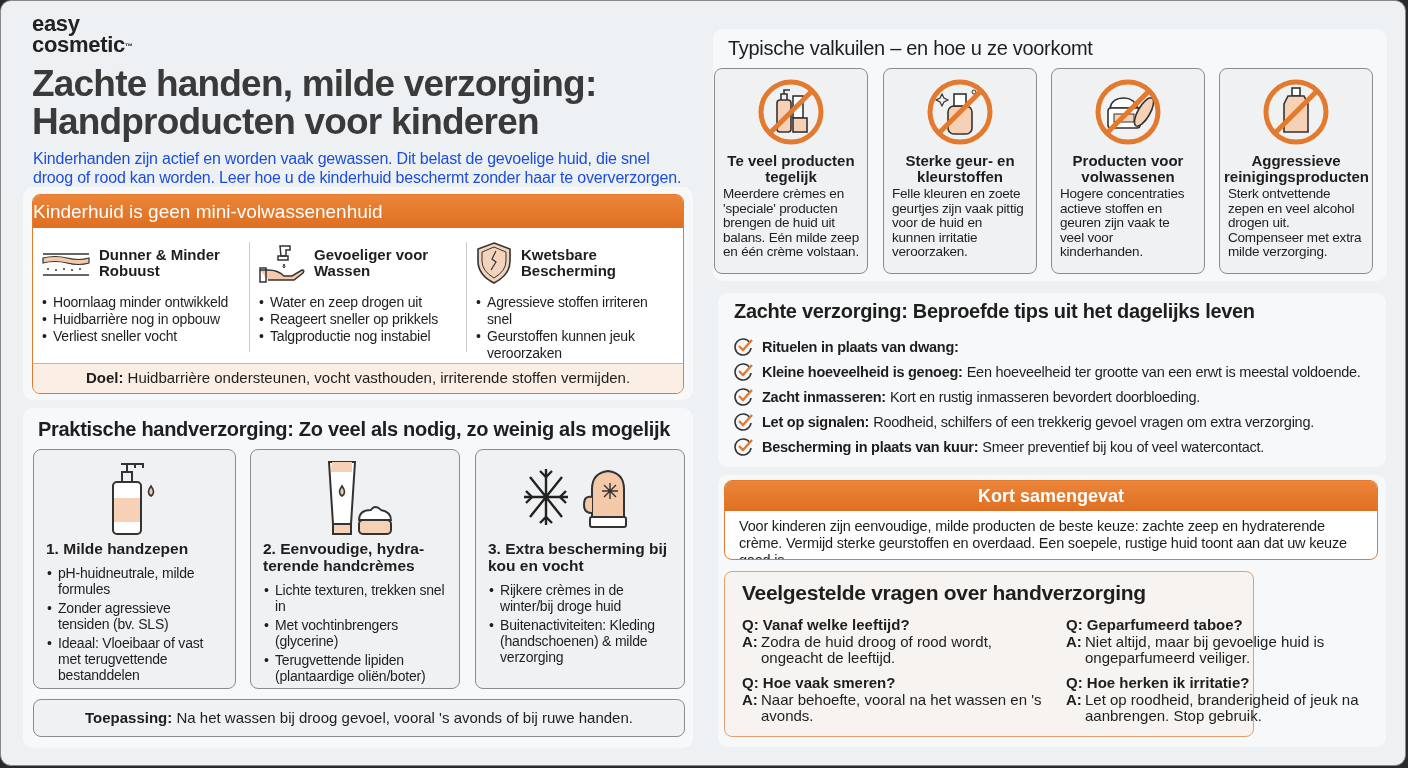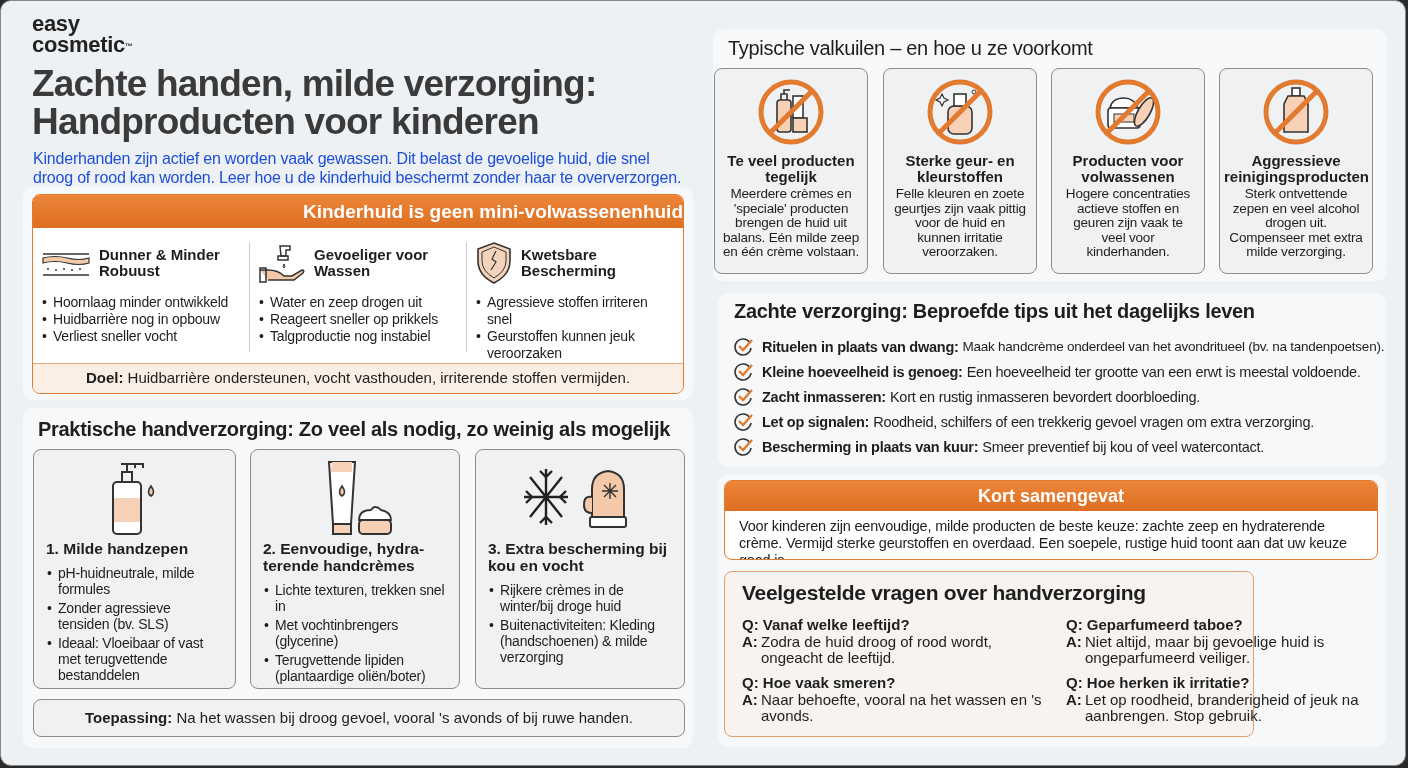--- a/index.html
+++ b/index.html
@@ -6,21 +6,21 @@
 html,body{width:1408px;height:768px;overflow:hidden}
 body{background:#2a2a2a;font-family:"Liberation Sans",sans-serif;color:#1e1e1e}
 .frame{position:absolute;left:0;top:0;width:1406px;height:766px;background:#eef1f3;border:1px solid #888;border-radius:11px;overflow:hidden}
 .logo{position:absolute;left:31px;top:12px;font-weight:bold;font-size:22px;line-height:21px;color:#222;letter-spacing:-0.3px}
 .logo sup{font-size:8px;vertical-align:top;position:relative;top:2px}
 .title{position:absolute;left:31px;top:64px;font-size:37px;line-height:38px;font-weight:bold;color:#3a3a3a;letter-spacing:-0.8px}
 .intro{position:absolute;left:32px;top:148px;width:660px;font-size:16px;line-height:19px;color:#1d4ed8;letter-spacing:-0.2px}
 .panel{position:absolute;background:#f7f8f9;border-radius:10px}
 
 .kh{position:absolute;left:31px;top:193px;width:652px;height:200px;border:1.5px solid #e27a2f;border-radius:8px;background:#fff;overflow:hidden}
-.kh-head{height:33px;background:linear-gradient(#ec8538,#de6f22);color:#fff;font-weight:bold;font-size:19px;text-align:right;line-height:33px}
+.kh-head{height:33px;background:linear-gradient(#ec8538,#de6f22);color:#fff;font-weight:normal;font-size:19px;text-align:left;line-height:33px}
 .kh-cols{display:flex;height:130px;padding-top:8px}
 .kh-col{flex:1;padding:0 8px;border-right:1px solid #ccc;margin:6px 0}
 .kh-col:last-child{border-right:none}
 .kh-ch{display:flex;align-items:center;height:42px;margin-bottom:10px}
 .kh-ch svg{flex:none;margin-right:8px}
 .kh-ct{font-weight:bold;font-size:15px;line-height:16px}
 ul.b{list-style:none}
 ul.b li{position:relative;padding-left:12px;font-size:14px;line-height:17px;letter-spacing:-0.2px}
 ul.b li:before{content:"•";position:absolute;left:1px;top:0}
 .kh-foot{position:absolute;left:0;right:0;bottom:0;height:30px;background:#fbeee4;border-top:1.5px solid #e8a877;text-align:center;font-size:15px;line-height:28px}
@@ -31,21 +31,21 @@
 .card-icon{height:90px;display:flex;align-items:center;justify-content:center;padding-top:6px}
 .card-t{font-weight:bold;font-size:15.5px;line-height:17px;padding:0 12px}
 .card ul{padding:8px 10px 0 12px}
 .card ul li{font-size:14px;line-height:16px;margin-bottom:3px}
 .toep{position:absolute;left:32px;top:698px;width:652px;height:38px;background:#f0f1f2;border:1.5px solid #8c8c8c;border-radius:8px;text-align:center;font-size:15px;line-height:36px}
 
 .val-title{position:absolute;left:727px;top:36px;font-size:20px;font-weight:normal;letter-spacing:-0.3px}
 .vcard{position:absolute;top:67px;width:154px;height:206px;background:#f0f1f2;border:1.5px solid #8c8c8c;border-radius:8px;text-align:center}
 .vcard .vi{height:80px;display:flex;align-items:center;justify-content:center;padding-top:6px}
 .vcard .vt{font-weight:bold;font-size:15px;line-height:16px;padding:0 4px;margin-top:4px}
-.vcard .vd{text-align:center;font-size:13.5px;line-height:14.5px;padding:2px 8px;letter-spacing:-0.2px}
+.vcard .vd{text-align:left;font-size:13.5px;line-height:14.5px;padding:2px 8px;letter-spacing:-0.2px}
 .tips-title{position:absolute;left:733px;top:299px;font-size:20px;font-weight:bold;letter-spacing:-0.3px}
 .tips{position:absolute;left:733px;top:333px;width:650px}
 .tip{display:flex;align-items:center;height:25px;font-size:14.5px;letter-spacing:-0.25px;white-space:nowrap}
 .tip svg{flex:none;margin-right:8px}
 .tip b{margin-right:4px}
 .sum{position:absolute;left:723px;top:479px;width:654px;height:80px;border:1.5px solid #e27a2f;border-radius:8px;background:#fff;overflow:hidden}
 .sum-h{height:30px;background:linear-gradient(#ec8538,#de6f22);color:#fff;text-align:center;font-weight:bold;font-size:18px;line-height:30px}
 .sum-b{padding:7px 14px;font-size:14.5px;line-height:17px;letter-spacing:-0.2px}
 .faq{position:absolute;left:723px;top:570px;width:530px;height:166px;background:#f6f3f0;border:1.5px solid #e2a070;border-radius:8px}
 .faq-h{position:absolute;left:17px;top:9px;font-size:21px;font-weight:bold;letter-spacing:-0.3px}
@@ -248,21 +248,20 @@
 
   <div class="panel" style="left:717px;top:292px;width:668px;height:174px"></div>
   <div class="tips-title">Zachte verzorging: Beproefde tips uit het dagelijks leven</div>
   <div class="tips">
     <div class="tip">
         <svg width="20" height="20" viewBox="0 0 20 20">
           <path d="M16 6A8 8 0 1 0 17 11" fill="none" stroke="#333" stroke-width="1.6"></path>
           <path d="M5 9l4 4 9-10" fill="none" stroke="#e27a2f" stroke-width="2.4"></path>
         </svg>
         <b>Rituelen in plaats van dwang:</b>
-        <span style="font-size:13.5px">Maak handcrème onderdeel van het avondritueel (bv. na tandenpoetsen).</span>
       </div>
     <div class="tip">
         <svg width="20" height="20" viewBox="0 0 20 20">
           <path d="M16 6A8 8 0 1 0 17 11" fill="none" stroke="#333" stroke-width="1.6"></path>
           <path d="M5 9l4 4 9-10" fill="none" stroke="#e27a2f" stroke-width="2.4"></path>
         </svg>
         <b>Kleine hoeveelheid is genoeg:</b>
         <span>Een hoeveelheid ter grootte van een erwt is meestal voldoende.</span>
       </div>
     <div class="tip">

